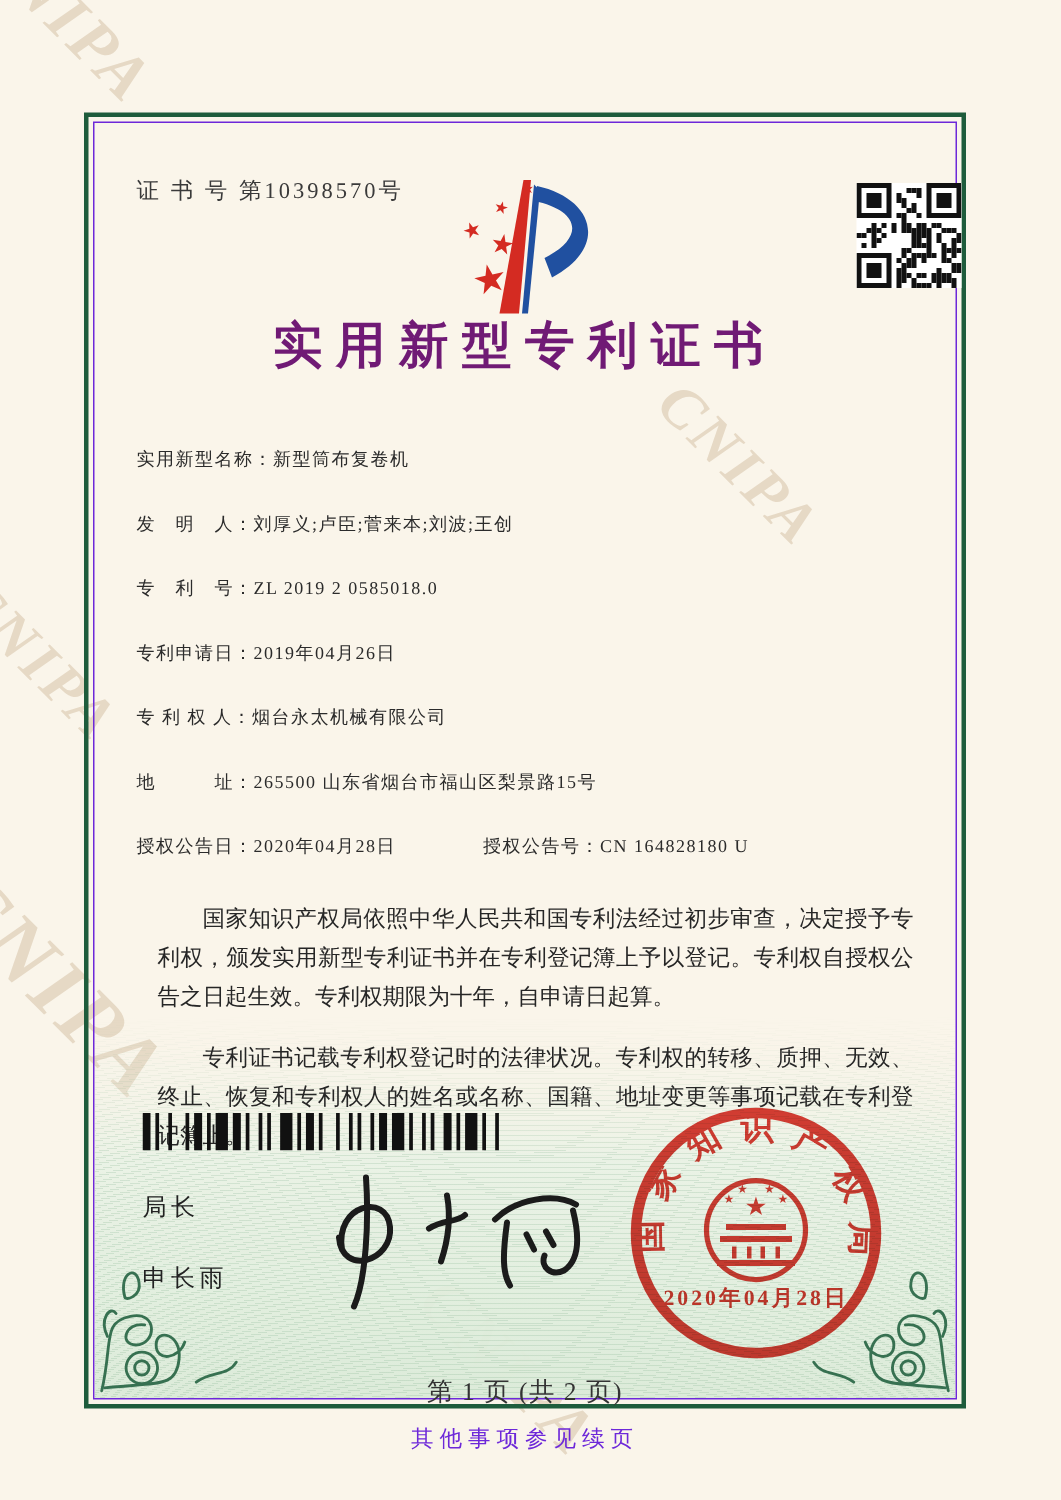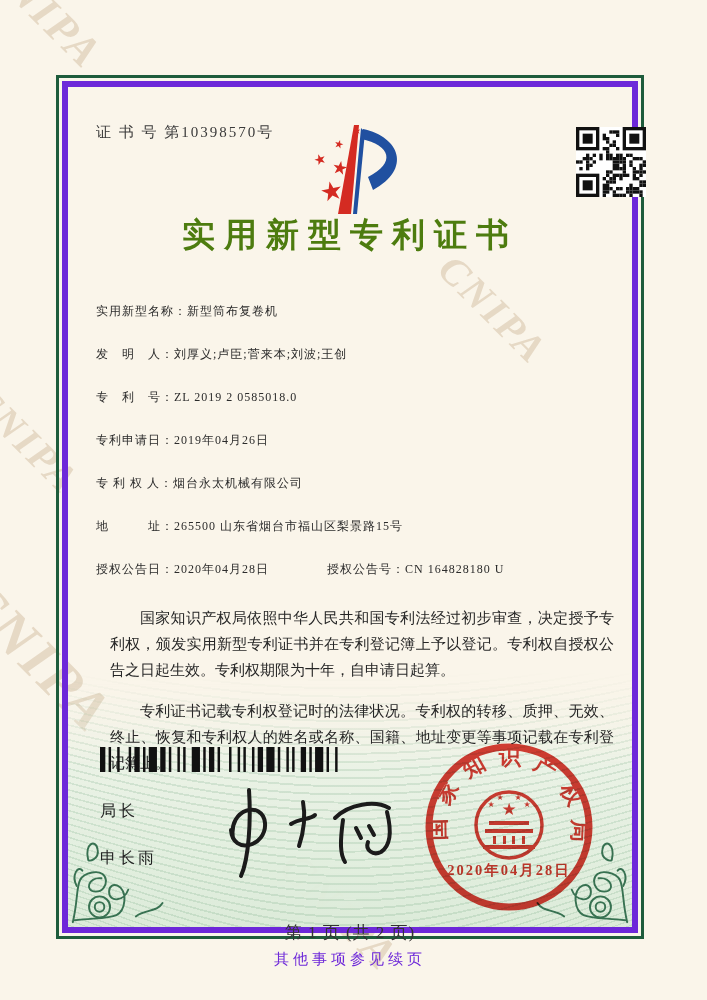--- a/index.html
+++ b/index.html
@@ -9,40 +9,40 @@
 
   
   .wm{position:absolute;transform:rotate(45deg);font-style:italic;font-weight:bold;
       color:rgba(198,170,138,0.38);letter-spacing:3px;font-family:"Liberation Serif",serif;
       pointer-events:none;white-space:nowrap;z-index:1;}
 
   
   .frame{position:absolute;left:56px;top:75px;width:588px;height:864px;
          box-sizing:border-box;border:3px solid #1e5c3c;padding:3px;z-index:2;}
   .inner{position:relative;width:100%;height:100%;box-sizing:border-box;
-         border:6px solid #6d28d9;}
+         border:1px solid #6d28d9;}
 
   .guilloche{position:absolute;left:0;right:0;bottom:0;height:255px;
      background:
        repeating-radial-gradient(120% 55% at 50% 150%, rgba(110,165,125,0.20) 0 1.3px, rgba(255,255,255,0) 1.3px 5.5px),
        linear-gradient(180deg, rgba(228,240,227,0) 0%, rgba(230,241,228,0.85) 40%, #dcebd9 100%);
      -webkit-mask-image:linear-gradient(180deg, transparent 0, #000 95px);
      mask-image:linear-gradient(180deg, transparent 0, #000 95px);}
 
   .flourish{position:absolute;bottom:1px;width:105px;height:105px;}
   .flourish.left{left:1px;}
   .flourish.right{right:1px;transform:scaleX(-1);}
 
   
   .cert-no{position:absolute;left:28px;top:36px;font-size:15px;color:#3a3a3a;letter-spacing:2px;}
   .logo{position:absolute;left:230px;top:30px;width:125px;height:100px;}
   .logo .star{position:absolute;color:#d42b22;line-height:1;}
   .qr{position:absolute;left:508px;top:40px;}
   .title{position:absolute;left:0;right:0;top:126px;margin:0;text-align:center;
-         font-size:33px;font-weight:bold;color:#4d7c0f;letter-spacing:9px;}
+         font-size:33px;font-weight:bold;color:#701a75;letter-spacing:9px;}
 
   
   .frow{position:absolute;left:28px;right:20px;font-size:12px;color:#2b2b2b;white-space:nowrap;}
   .flabel{letter-spacing:1px;}
   .fvalue{letter-spacing:1px;}
   .second-pair{margin-left:58px;}
 
   
   .body-text{position:absolute;left:26px;top:503px;width:536px;font-size:15px;
              line-height:1.72;color:#262626;text-align:justify;}

